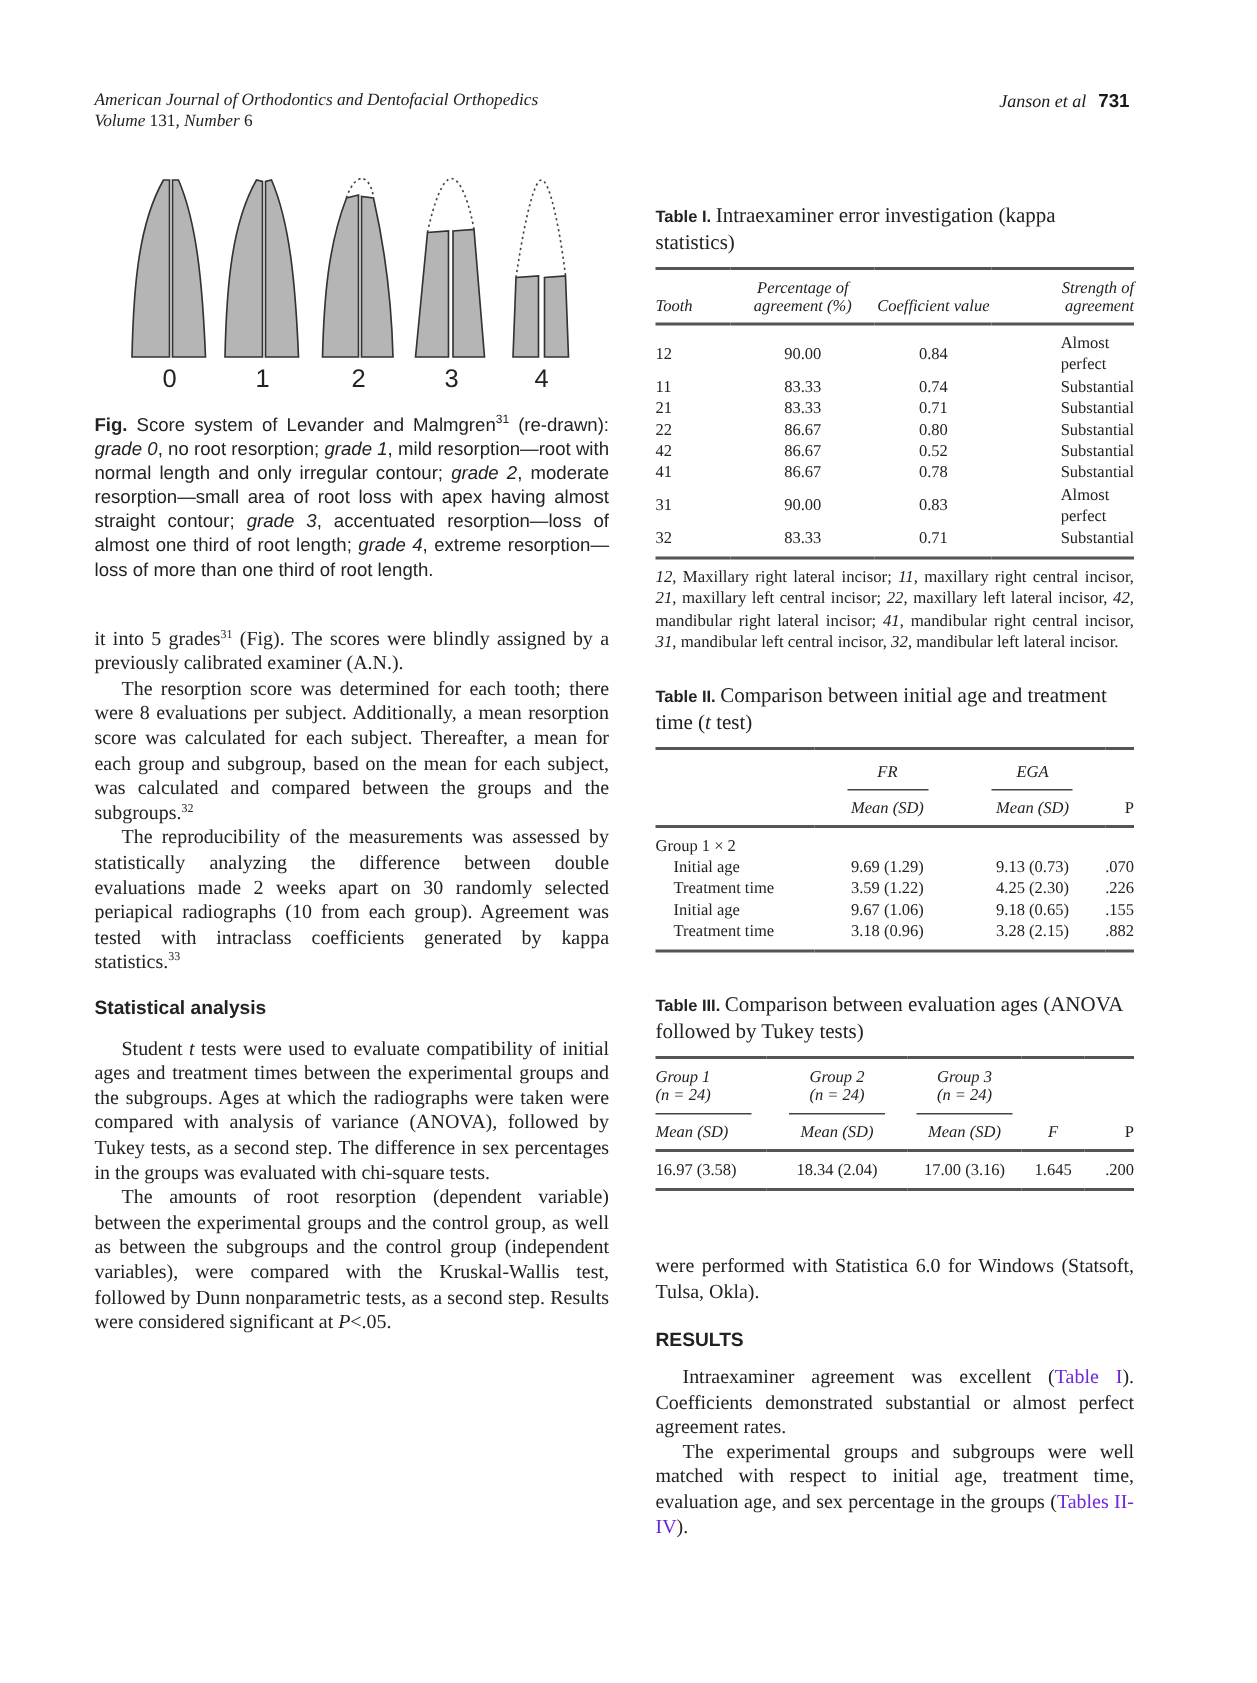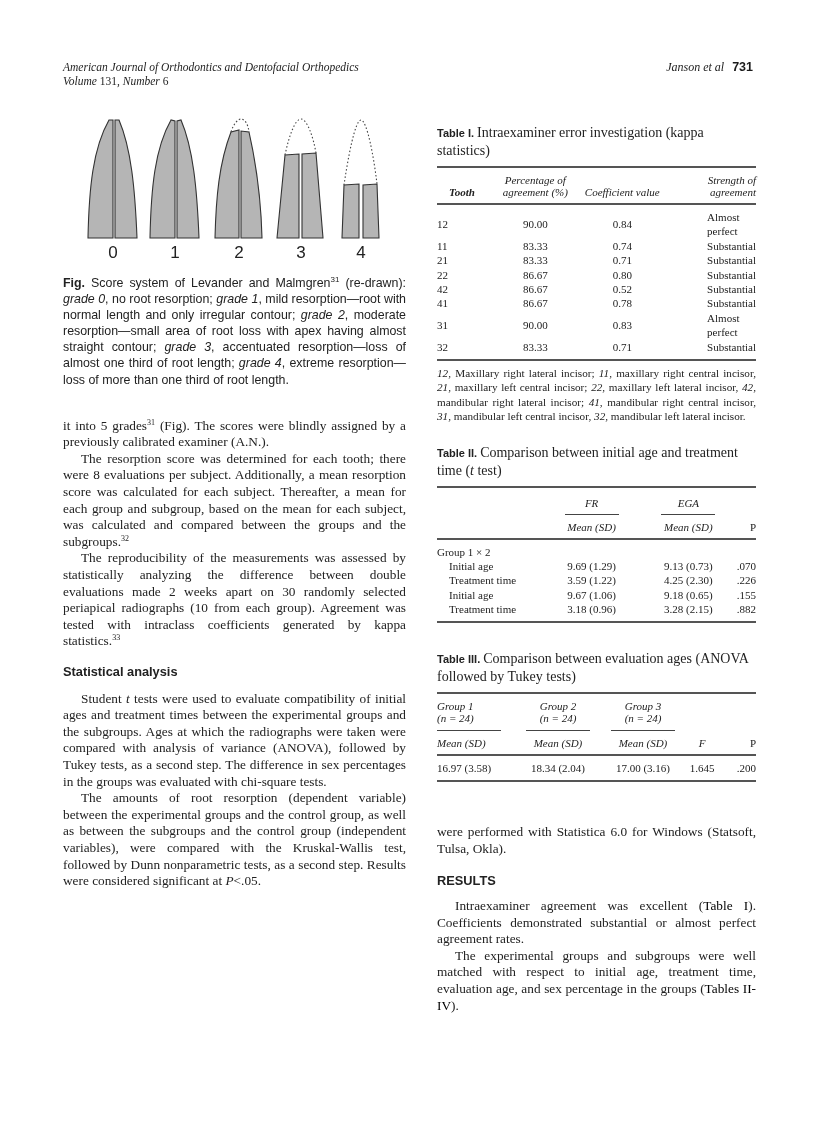--- a/index.html
+++ b/index.html
@@ -18,21 +18,21 @@
     .figure { position: relative; width: 343px; height: 145px; }
     .figure svg { display: block; }
     .caption { font-family: "Liberation Sans", sans-serif; font-size: 12.4px; line-height: 16.1px; text-align: justify; margin-top: 12px; color: #222; }
     .caption b { font-weight: bold; }
     .caption i { font-style: italic; }
 
     .body-text { font-family: "Liberation Serif", serif; font-size: 13.3px; line-height: 16.6px; text-align: justify; color: #222; }
     .body-text p { margin: 0; text-indent: 18px; }
     .body-text p.noindent { text-indent: 0; }
     sup { font-size: 8px; line-height: 0; vertical-align: 5px; }
-    .link { color: #000000; }
+    .link { color: #6d28d9; }
     .h-sans { font-family: "Liberation Sans", sans-serif; font-size: 12.8px; font-weight: bold; color: #222; }
 
     .tbl-title { font-family: "Liberation Serif", serif; font-size: 14px; line-height: 17px; color: #222; }
     .tbl-title .lbl { font-family: "Liberation Sans", sans-serif; font-size: 11px; font-weight: bold; margin-right: 3px; }
     .tbl-title i { font-style: italic; }
     table { border-collapse: collapse; width: 100%; font-family: "Liberation Serif", serif; font-size: 11px; color: #222; }
     .rule-top { border-top: 2px solid #555; }
     .rule-bot { border-bottom: 2px solid #555; }
     th { font-weight: normal; font-style: italic; font-size: 11px; }
     td, th { padding: 0; }
@@ -109,27 +109,27 @@
     <p><span>The reproducibility of the measurements was assessed by statistically analyzing the difference between double evaluations made 2 weeks apart on 30 randomly selected periapical radiographs (10 from each group). Agreement was tested with intraclass coefficients generated by kappa statistics.</span><sup>33</sup></p>
     <div class="h-sans" style="margin:14px 0 10px;">Statistical analysis</div>
     <p><span>Student </span><i>t</i><span> tests were used to evaluate compatibility of initial ages and treatment times between the experimental groups and the subgroups. Ages at which the radiographs were taken were compared with analysis of variance (ANOVA), followed by Tukey tests, as a second step. The difference in sex percentages in the groups was evaluated with chi-square tests.</span></p>
     <p><span>The amounts of root resorption (dependent variable) between the experimental groups and the control group, as well as between the subgroups and the control group (independent variables), were compared with the Kruskal-Wallis test, followed by Dunn nonparametric tests, as a second step. Results were considered significant at </span><i>P</i><span>&lt;.05.</span></p>
   </div>
 </div>
 
 <div class="col-right">
 
   <div>
-    <div class="tbl-title" style="margin-top:6px;">
+    <div class="tbl-title" style="margin-top:18px;">
       <span class="lbl">Table I.</span><span>Intraexaminer error investigation (kappa statistics)</span>
     </div>
     <table class="t1" style="margin-top:7px;">
       <thead>
         <tr class="rule-top rule-bot">
-          <th style="text-align:center;width:52px;font-weight:bold;">Tooth</th>
+          <th style="text-align:left;width:52px;">Tooth</th>
           <th style="text-align:center;width:100px;"><span>Percentage of agreement (%)</span></th>
           <th style="text-align:center;width:80px;">Coefficient value</th>
           <th style="text-align:right;">Strength of agreement</th>
         </tr>
       </thead>
       <tbody class="rule-bot" id="t1body">
           <tr>
             <td style="text-align: left;">12</td>
             <td style="text-align: center;">90.00</td>
             <td style="text-align: center;">0.84</td>

